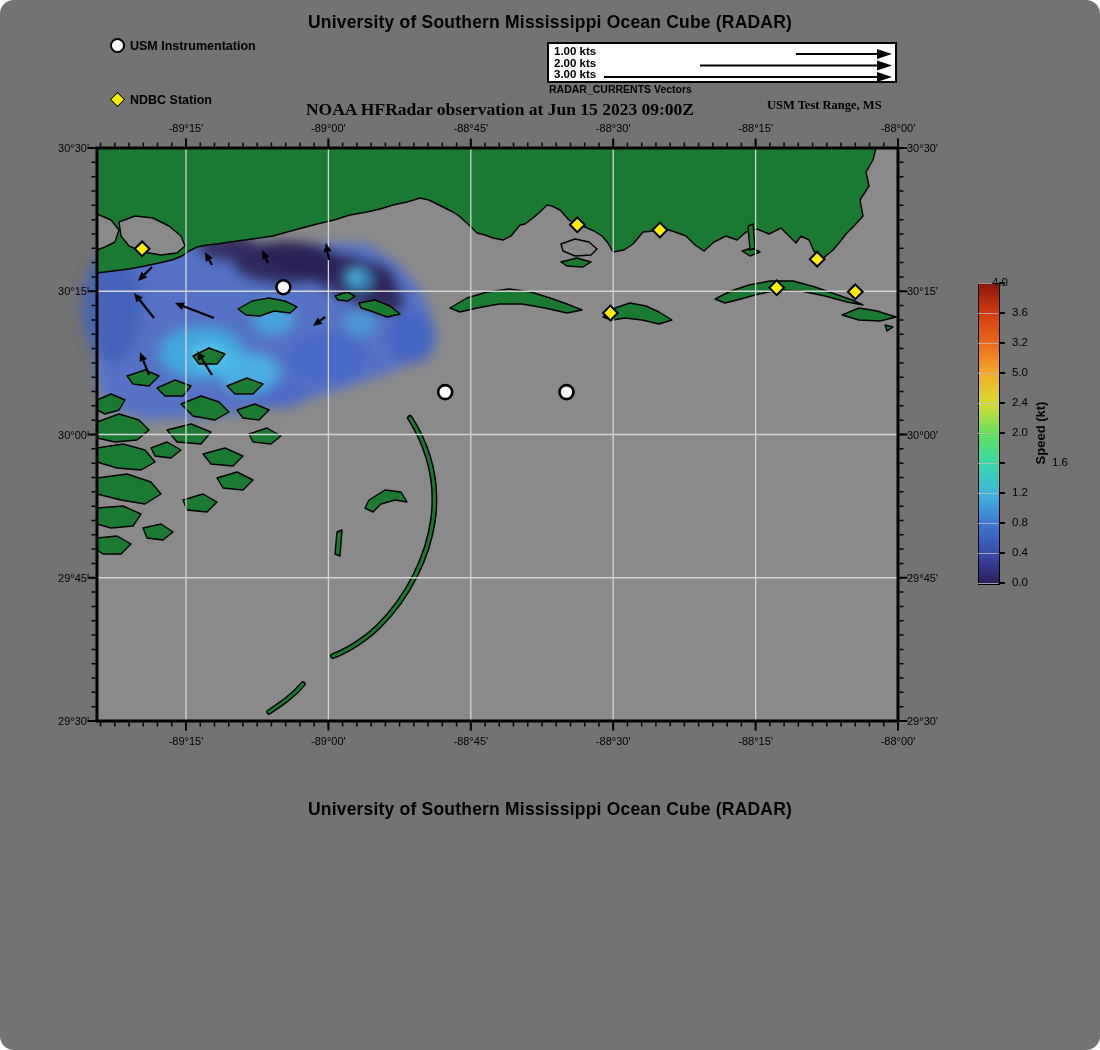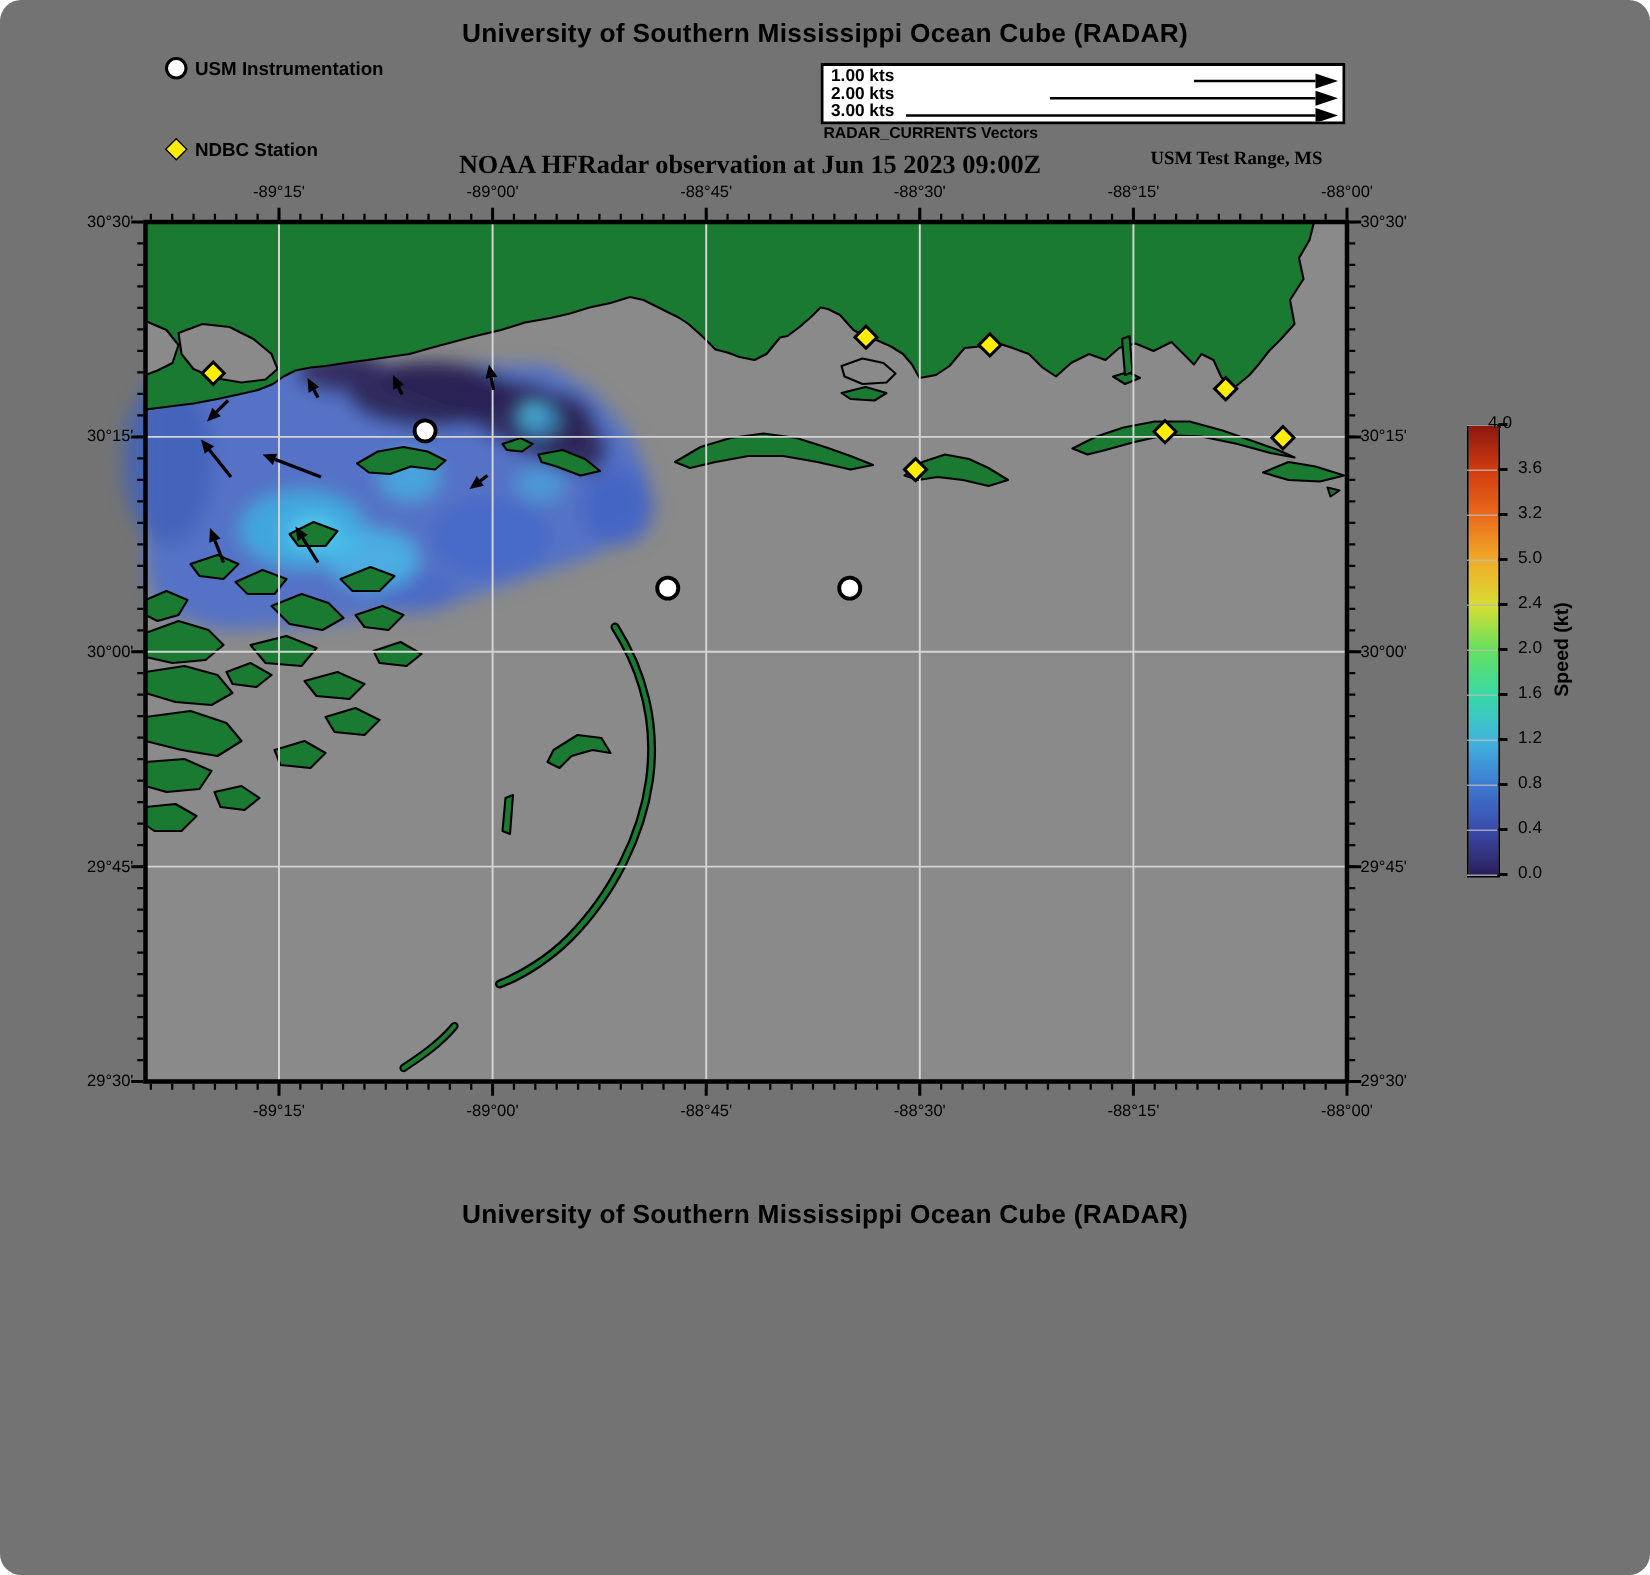--- a/index.html
+++ b/index.html
@@ -221,21 +221,21 @@
     <div class="cbtick" style="left:999px;top:552px;"></div>
     <div class="cblab" style="left:1012px;top:546px;">0.4</div>
     <div class="cbline" style="top:522.5px;"></div>
     <div class="cbtick" style="left:999px;top:522px;"></div>
     <div class="cblab" style="left:1012px;top:516px;">0.8</div>
     <div class="cbline" style="top:492.5px;"></div>
     <div class="cbtick" style="left:999px;top:492px;"></div>
     <div class="cblab" style="left:1012px;top:486px;text-align:center;">1.2</div>
     <div class="cbline" style="top:462.5px;"></div>
     <div class="cbtick" style="left:999px;top:462px;"></div>
-    <div class="cblab" style="left:1012px;top:456px;">1.6</div>
+    <div class="cblab" style="left:1052px;top:456px;">1.6</div>
     <div class="cbline" style="top:432.5px;"></div>
     <div class="cbtick" style="left:999px;top:432px;"></div>
     <div class="cblab" style="left:1012px;top:426px;">2.0</div>
     <div class="cbline" style="top:402.5px;"></div>
     <div class="cbtick" style="left:999px;top:402px;"></div>
     <div class="cblab" style="left:1012px;top:396px;">2.4</div>
     <div class="cbline" style="top:372.5px;"></div>
     <div class="cbtick" style="left:999px;top:372px;"></div>
     <div class="cblab" style="left:1012px;top:366px;">5.0</div>
     <div class="cbline" style="top:342.5px;"></div>

